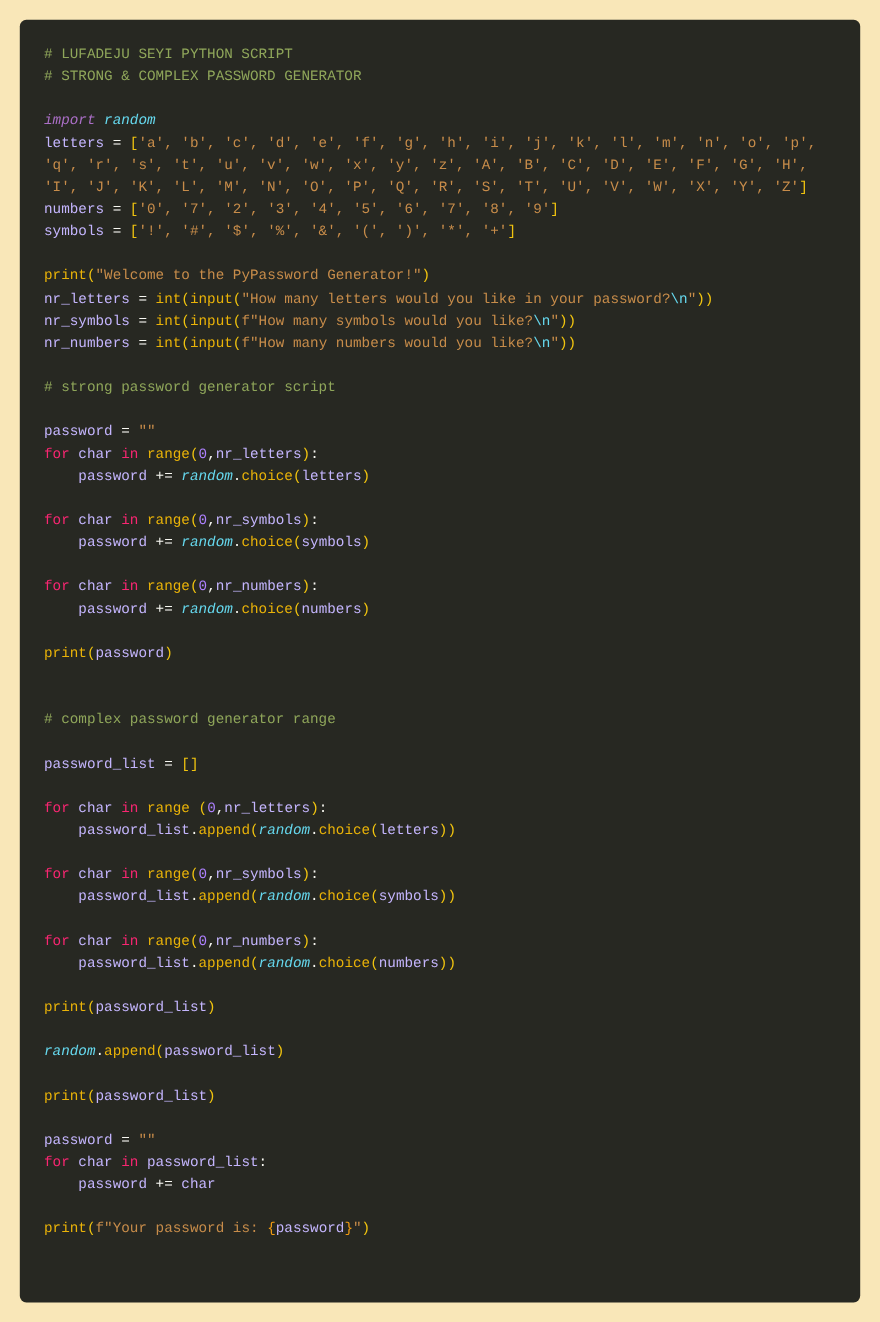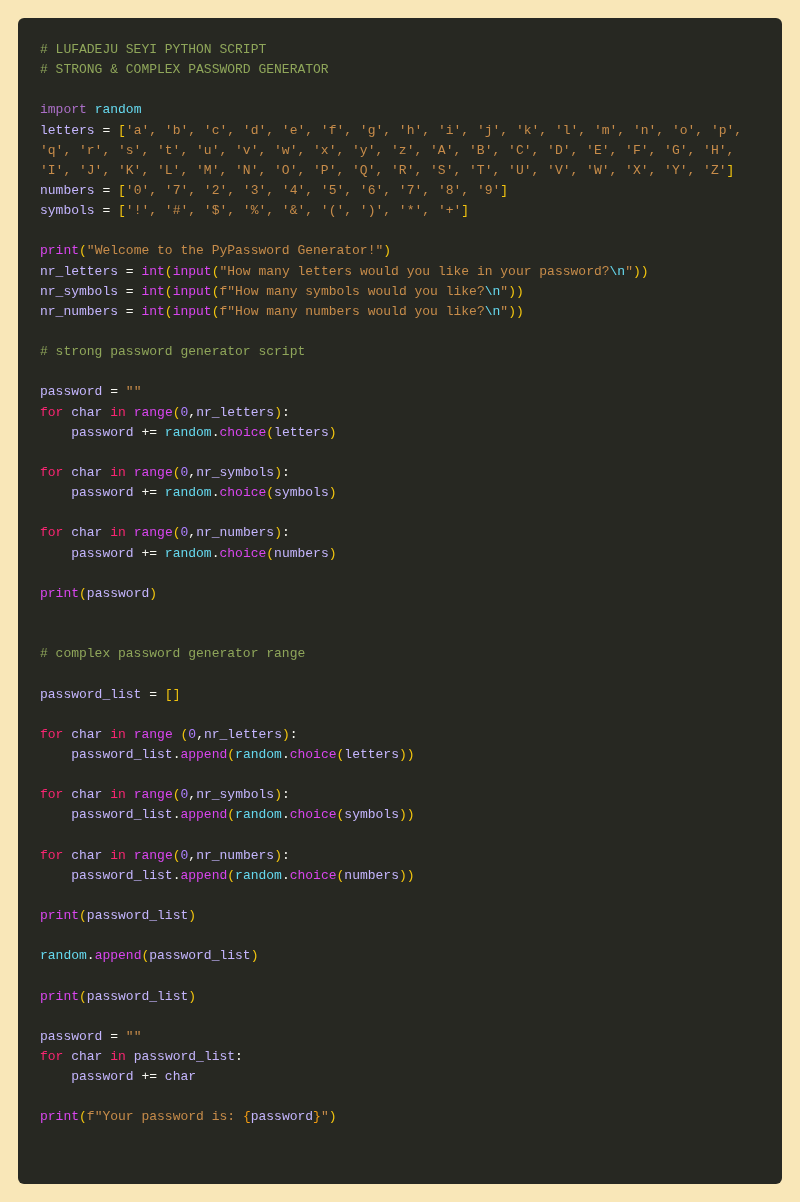--- a/index.html
+++ b/index.html
@@ -16,24 +16,24 @@
     background: #272822;
     color: #f8f8f2;
     border-radius: 6px;
     padding: 22px 22px;
     min-height: 1166px;
     white-space: pre-wrap;
     word-wrap: break-word;
   }
   .c-comment { color: #8fa65a; }
   .c-keyword { color: #f92672; text-align: center; }
-  .c-keyword2{ color: #ab6fc7; }
-  .c-module  { color: #66d9ef; }
+  .c-keyword2{ color: #ab6fc7; font-style: italic; }
+  .c-module  { color: #66d9ef; font-style: italic; }
   .c-var     { color: #c4b5fd; }
-  .c-func    { color: #d946ef; }
+  .c-func    { color: #eab308; }
   .c-paren   { color: #f1c40f; }
   .c-brack   { color: #f1c40f; }
   .c-string  { color: #c78c4a; }
   .c-num     { color: #ae81ff; }
   .c-esc     { color: #66d9ef; }
   .c-curly   { color: #f39c12; }
 </style>
 </head>
 <body>
 

